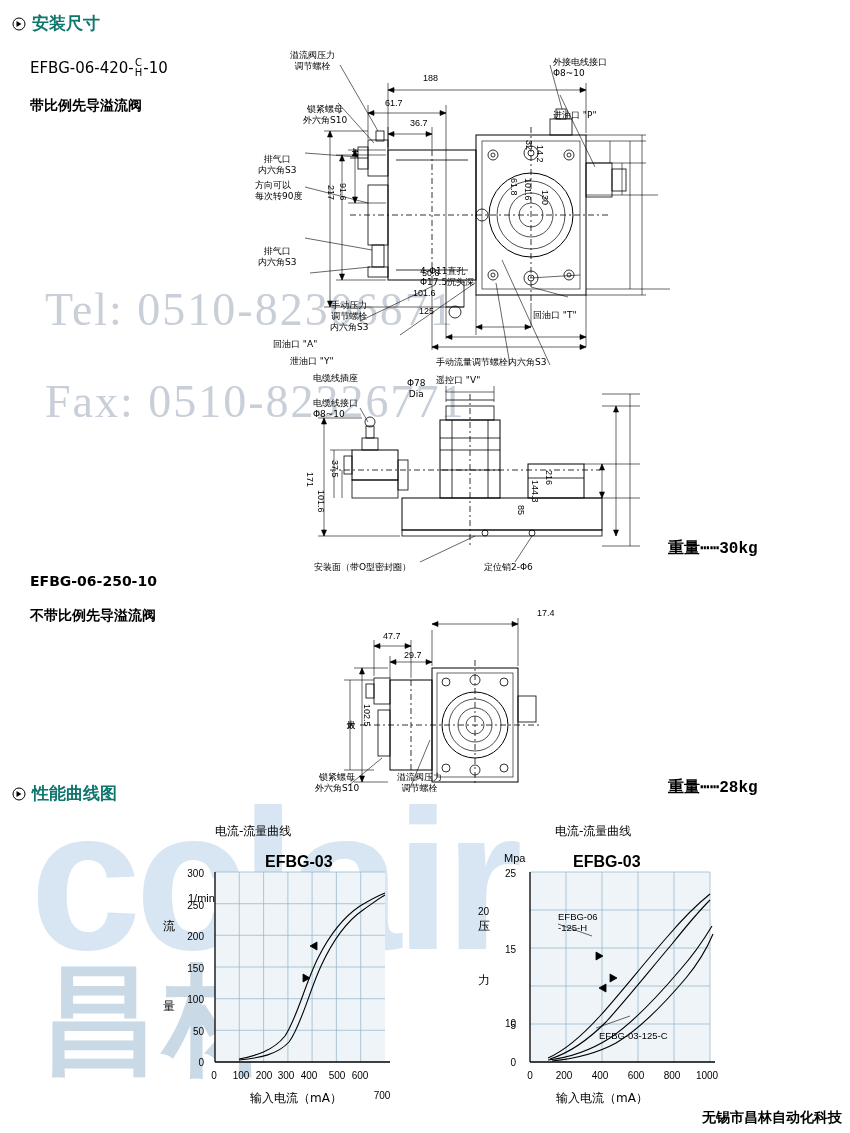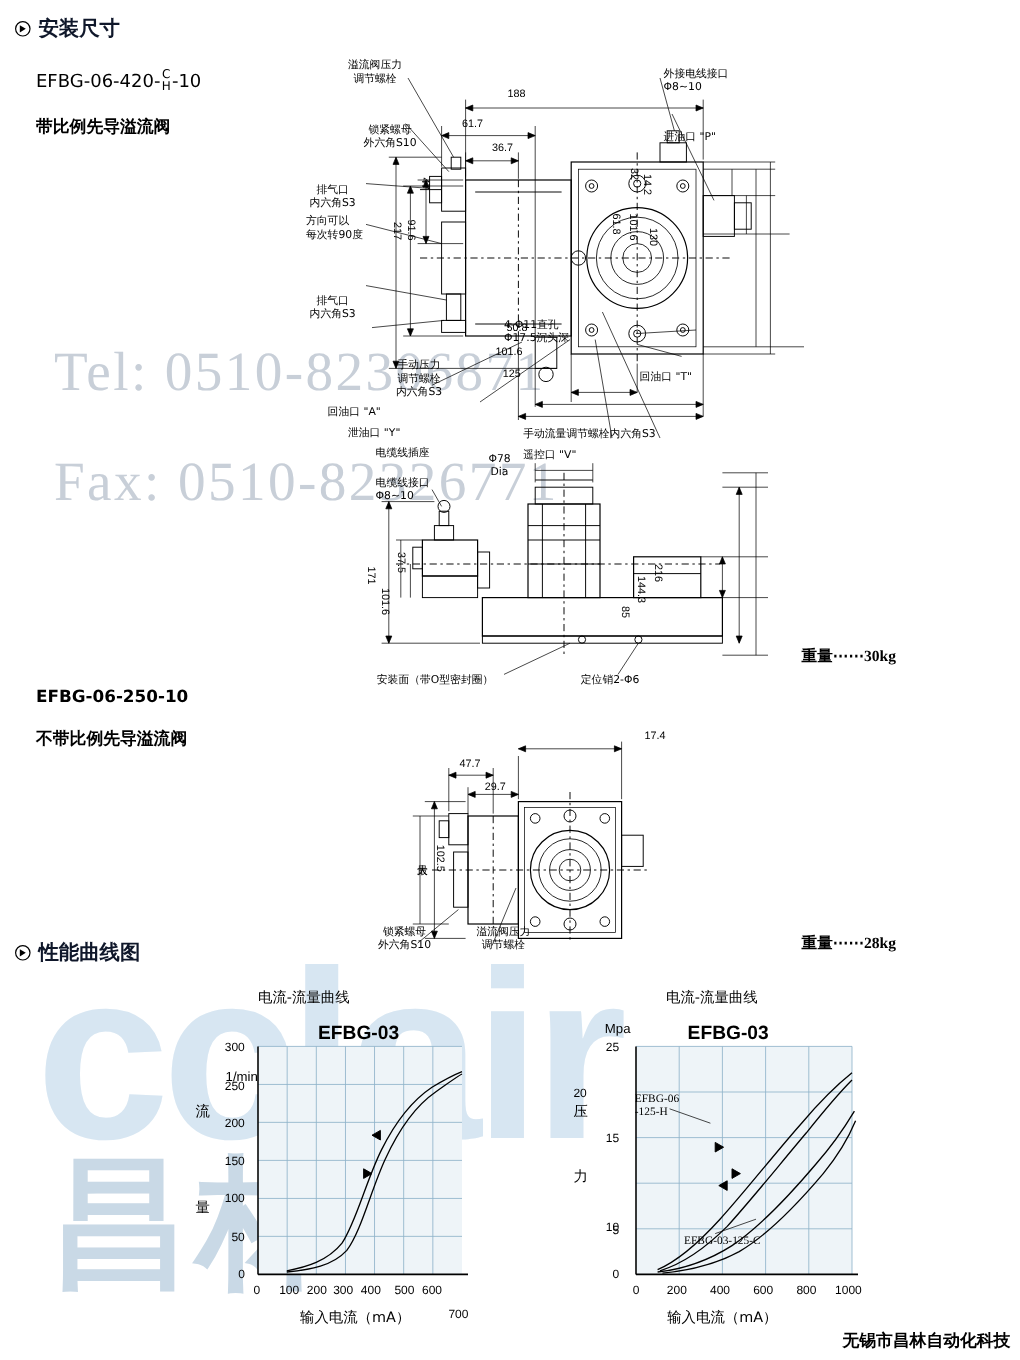--- a/index.html
+++ b/index.html
@@ -31,42 +31,42 @@
     position:absolute;left:45px;
     font-family:"Liberation Serif","DejaVu Serif",serif;
     font-size:46px;color:#c8cfd8;letter-spacing:2px;
     user-select:none;pointer-events:none;white-space:nowrap;
   }
   .wm-tel{top:283px;}
   .wm-fax{top:375px;}
 
   
   .sec-head{
-    position:absolute;font-size:17px;font-weight:bold;color:#0f172a;
+    position:absolute;font-size:17px;font-weight:bold;color:#0f766e;
     font-family:"DejaVu Sans",sans-serif;
   }
   .sec-head .bullet{
     display:inline-block;width:14px;height:14px;margin-right:6px;
     position:relative;top:2px;
   }
   .model-label{
     position:absolute;font-size:15px;font-family:"DejaVu Sans",sans-serif;
     letter-spacing:0px;white-space:nowrap;
   }
   .model-label .frac{
     display:inline-block;vertical-align:middle;font-size:10px;line-height:10px;
     text-align:center;margin:0 1px;
   }
   .sub-label{
     position:absolute;font-size:14px;font-weight:bold;
     font-family:"DejaVu Sans",sans-serif;white-space:nowrap;
   }
   .weight{
-    position:absolute;font-size:13px;font-weight:bold;
-    font-family:Liberation Serif, serif;white-space:nowrap;
+    position:absolute;font-size:16px;font-weight:bold;
+    font-family:Liberation Mono, monospace;white-space:nowrap;
   }
   .footer-company{
     position:absolute;right:8px;bottom:6px;font-size:14px;font-weight:bold;
     font-family:"DejaVu Sans",sans-serif;
   }
 
   
   .draw{position:absolute;}
   .lbl{
     position:absolute;font-size:9px;line-height:11px;
@@ -99,22 +99,22 @@
   }
   .xtick{
     position:absolute;font-size:10px;font-family:"Liberation Sans",sans-serif;
     text-align:center;
   }
   .xlabel{
     position:absolute;font-size:12px;font-family:"DejaVu Sans",sans-serif;
     white-space:nowrap;
   }
   .curve-note{
-    position:absolute;font-size:9.5px;font-family:Liberation Serif, serif;
-    white-space:nowrap;line-height:11px;
+    position:absolute;font-size:9.5px;font-family:Liberation Sans, sans-serif;
+    white-space:nowrap;line-height:11px;padding-left:29px;
   }
   svg{display:block;overflow:visible;}
 </style>
 </head>
 <body>
 
 <div class="page">
 
   <div class="wm-ccl">cclair</div>
   <div class="wm-chang">昌林</div>

